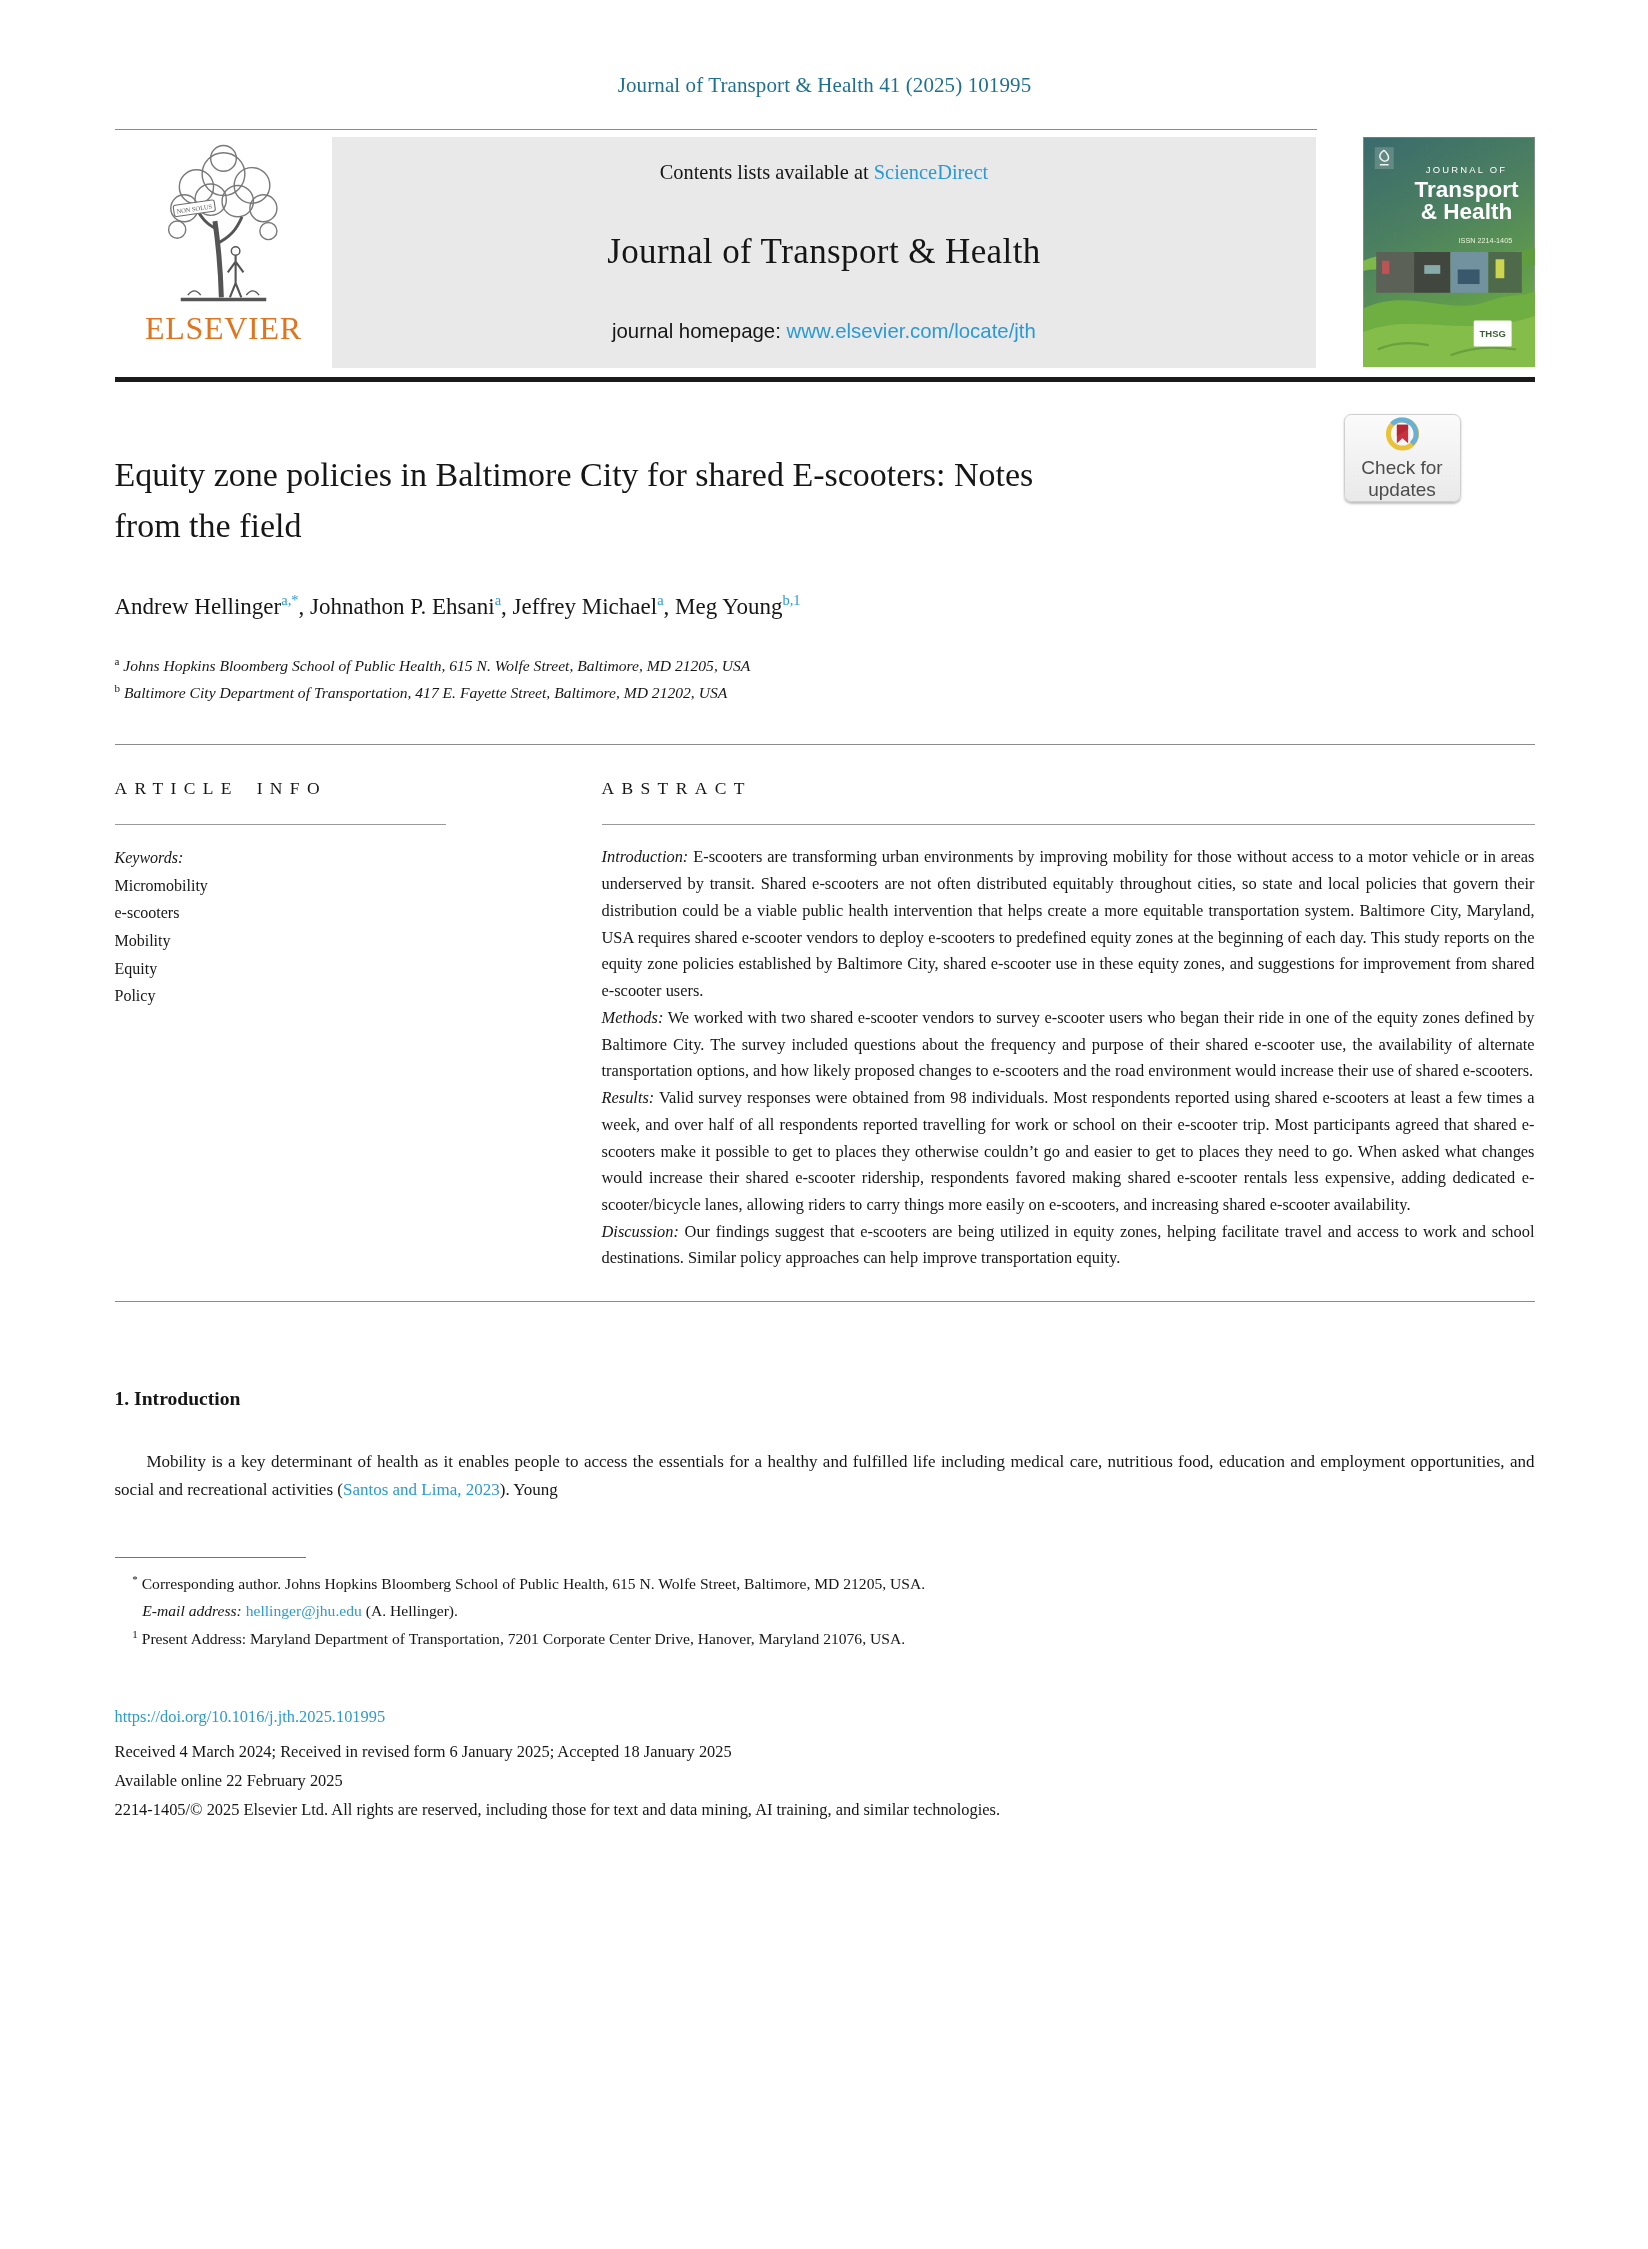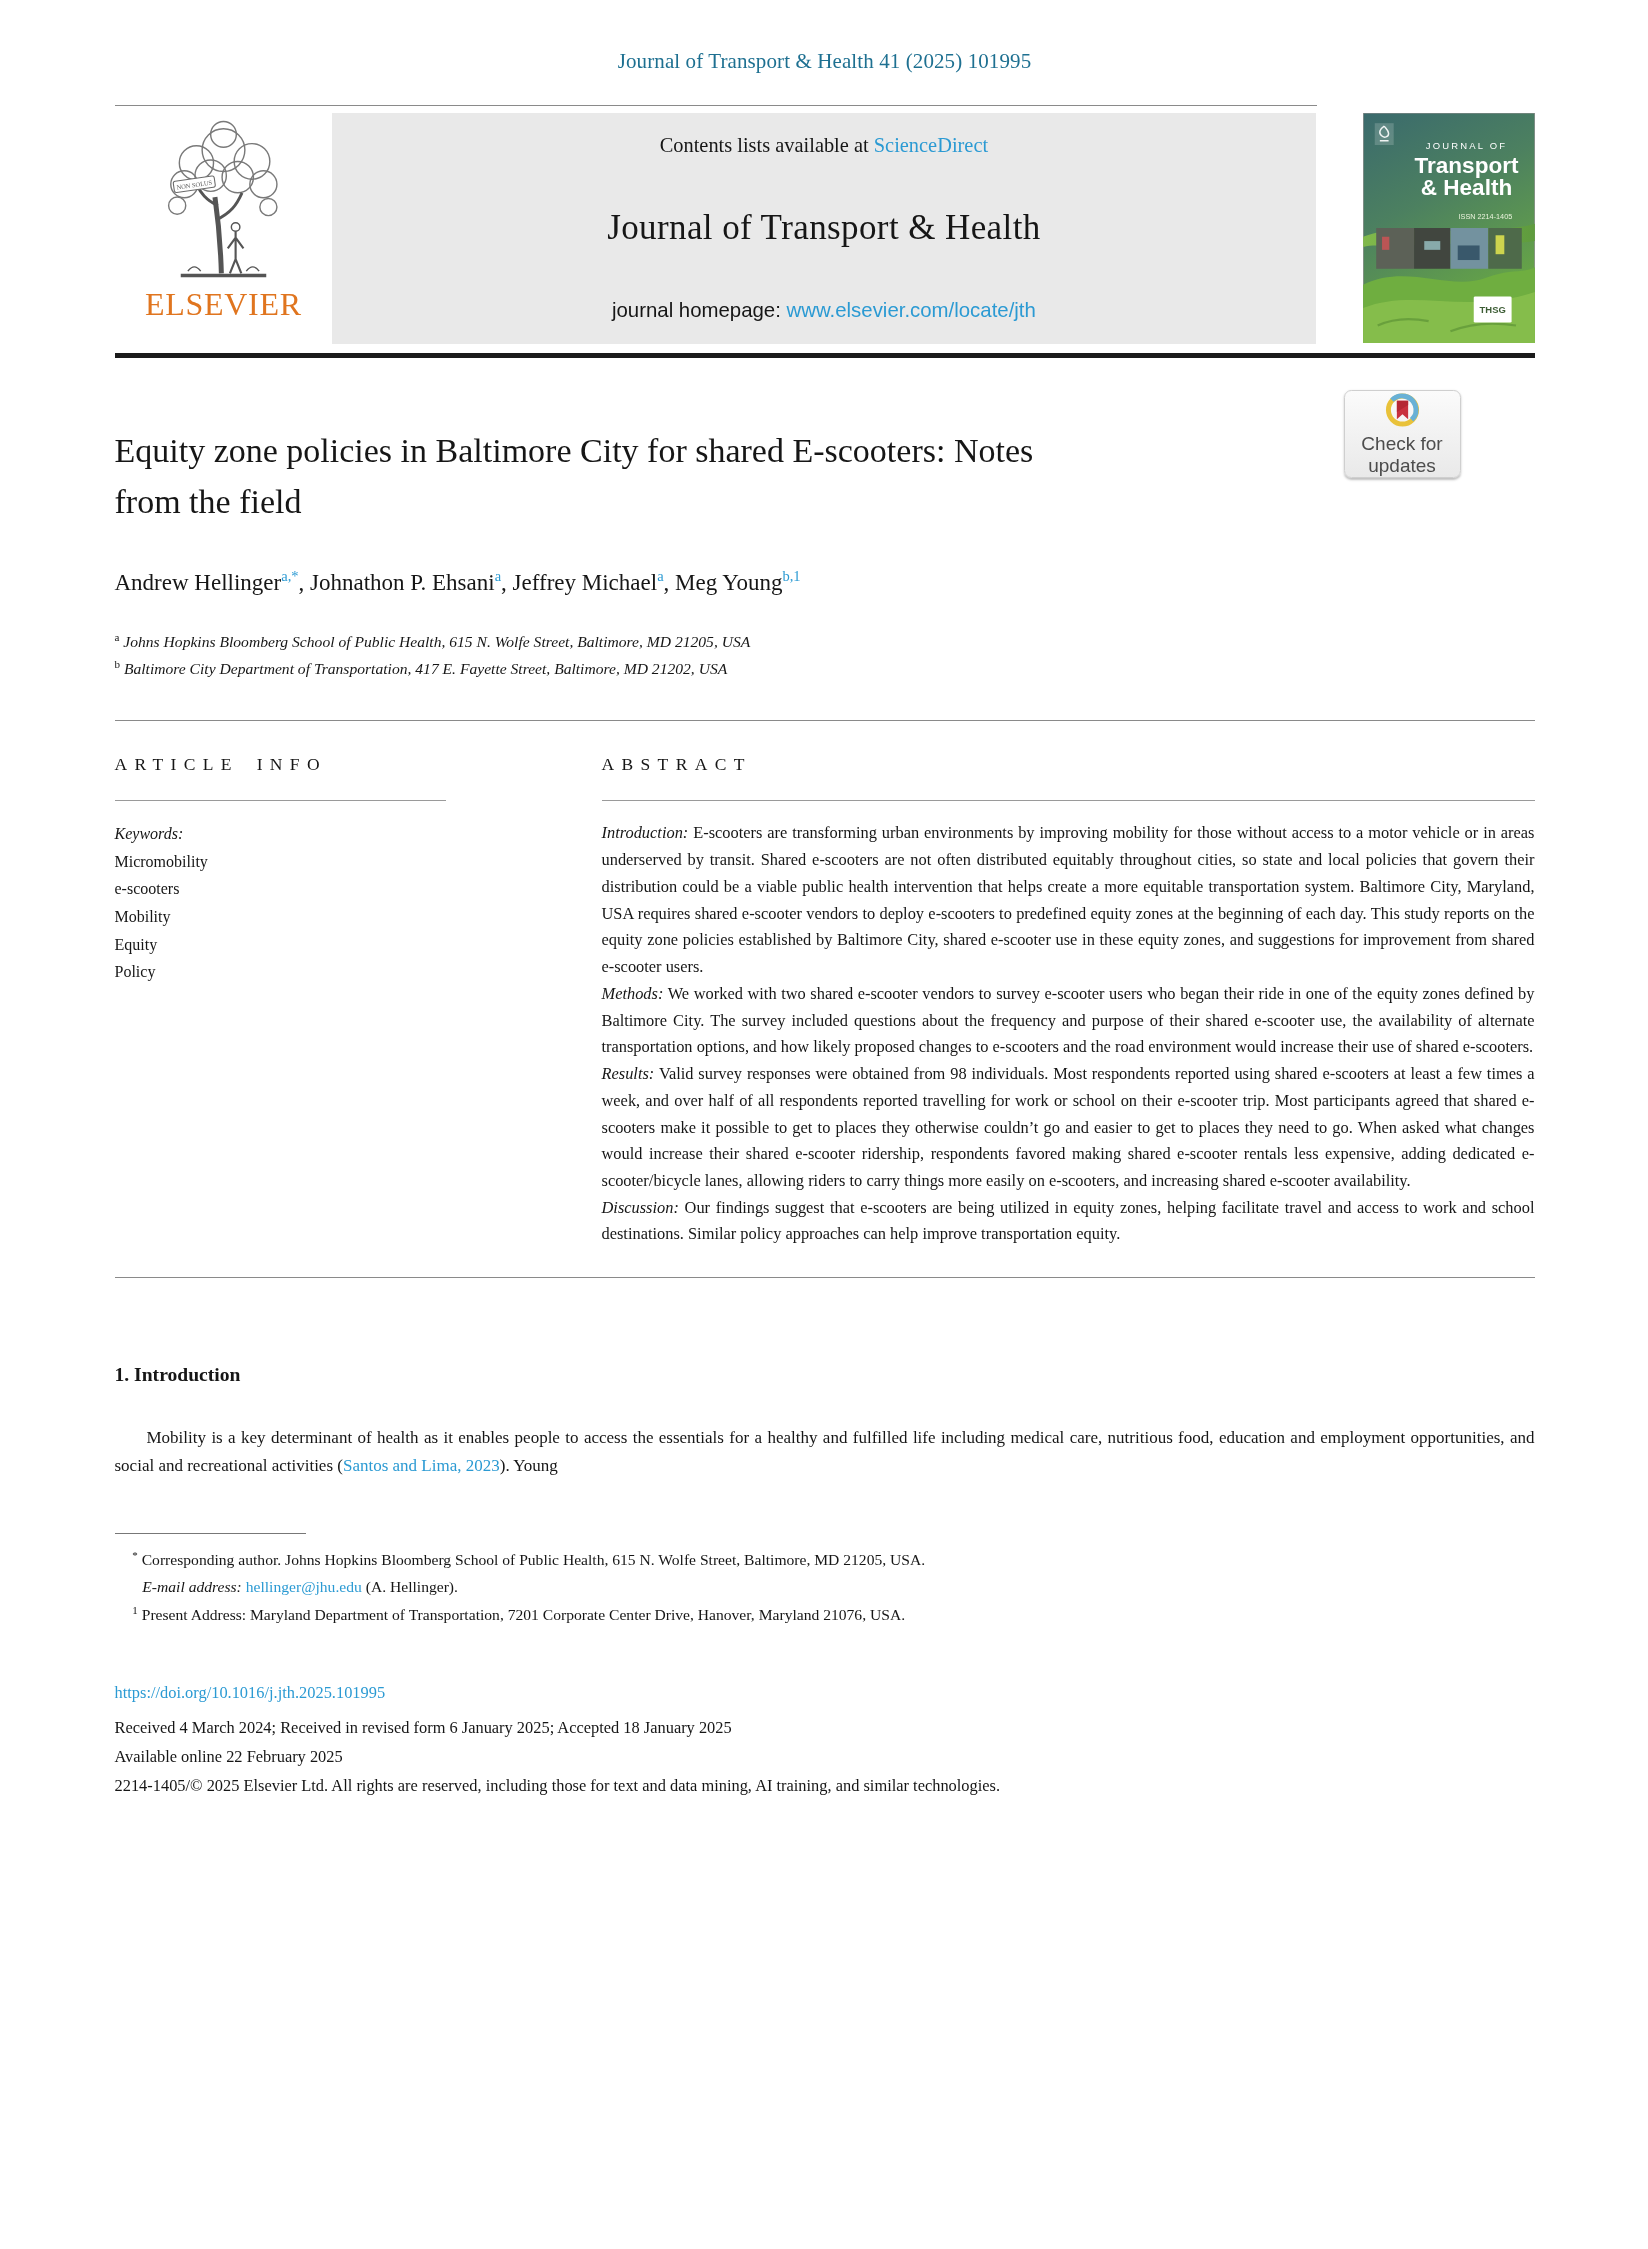--- a/index.html
+++ b/index.html
@@ -12,42 +12,42 @@
   html,body{margin:0;padding:0;background:#ffffff;}
   .page{
     position:relative;
     width:1649px;
     height:2250px;
     background:#fff;
     font-family:"Liberation Serif", serif;
     color:var(--ink);
     overflow:hidden;
   }
-  .content{width:1420px;margin:0 auto;padding-top:49px;}
+  .content{width:1420px;margin:0 auto;padding-top:73px;}
   
   .citation{
     text-align:center;
     color:var(--teal);
     font-size:21px;
     letter-spacing:0.1px;
   }
   .rule-thin{border:none;border-top:1.5px solid var(--rule);margin:0;}
   .top-rule{margin-top:31px;width:1202px;}
   
   .header-row{display:flex;margin-top:7.3px;height:231px;}
   .elsevier-block{width:218px;display:flex;flex-direction:column;align-items:center;justify-content:flex-start;}
   .tree-svg{width:149px;height:171px;}
   .elsevier-word{
     font-size:32px;color:var(--orange);letter-spacing:0.7px;margin-top:1.5px;
     font-family:"Liberation Serif",serif;
   }
   .journal-box{
     width:984px;background:#e9e9e9;
-    display:flex;flex-direction:column;align-items:center;justify-content:space-between;
-    padding:20.4px 0 22px 0;box-sizing:border-box;
+    display:flex;flex-direction:column;align-items:center;justify-content:center;
+    padding:20.4px 0 22px 0;box-sizing:border-box;gap:48px;
   }
   .contents-line{font-size:20.4px;}
   .journal-name{font-size:35px;letter-spacing:0.4px;}
   .homepage-line{font-family:"Liberation Sans",sans-serif;font-size:20.4px;}
   .link{color:var(--link);text-decoration:none;cursor:pointer;}
   .cover-wrap{margin-left:47px;width:172px;height:178px;}
   .cover-wrap svg{display:block;}
   .rule-thick{border:none;border-top:5.1px solid #1b1b1b;margin:8.7px 0 0 0;}
   
   .title-row{position:relative;margin-top:67px;}

